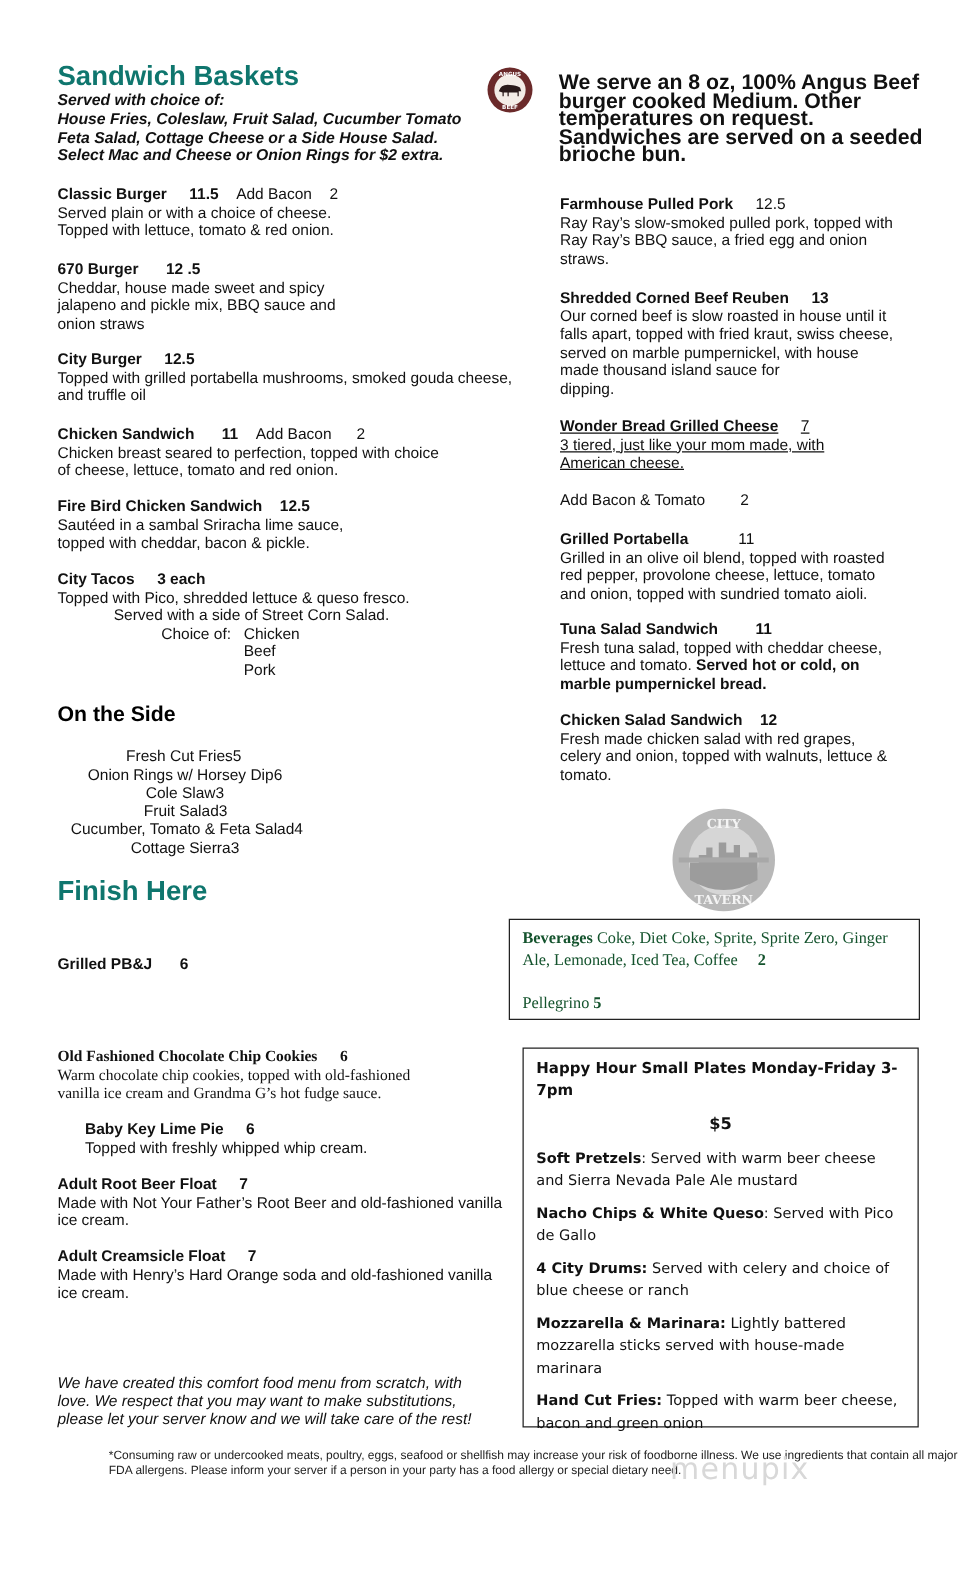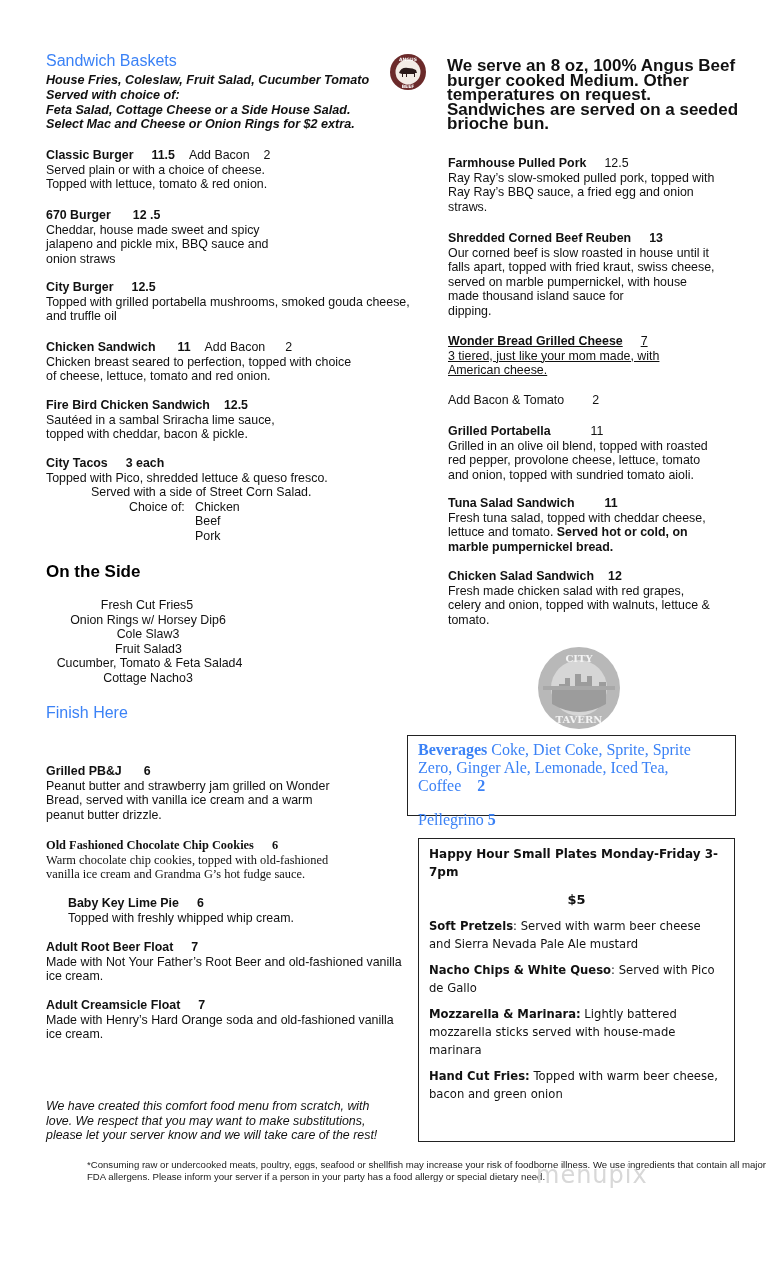--- a/index.html
+++ b/index.html
@@ -2,45 +2,45 @@
 <html><head>
 <meta charset="utf-8">
 <style>
   html, body { margin: 0; padding: 0; background: #ffffff; }
   body {
     width: 768px; height: 1265px; position: relative; overflow: hidden;
     font-family: "Liberation Sans", sans-serif; color: #111;
     font-size: 12.4px; line-height: 14.6px;
   }
   .abs { position: absolute; }
-  .h1 { font-size: 16px; font-weight: normal; line-height: 26px; color: #3b82f6; }
+  .h1 { font-size: 22px; font-weight: bold; line-height: 26px; color: #0f766e; }
   .h2 { font-size: 17px; font-weight: bold; line-height: 20px; color: #000; }
   .bi { font-weight: bold; font-style: italic; }
   .b { font-weight: bold; }
   .item { margin: 0; }
   .item .title { font-weight: bold; }
   .item .title .price { margin-left: 18px; }
   .item .title .extra { font-weight: normal; margin-left: 14px; }
   .item .title .extra .xp { margin-left: 14px; }
   .desc { white-space: pre-line; }
   .side-row { display: flex; width: 210px; justify-content: center; line-height: 14.6px; }
   .box { border: 1.5px solid #222; box-sizing: border-box; }
-  .bev { font-family: "Liberation Serif", serif; font-size: 16px; line-height: 18px; color: #3b82f6; }
+  .bev { font-family: "Liberation Serif", serif; font-size: 13px; line-height: 18px; color: #14532d; }
   .hh { font-family: "DejaVu Sans", sans-serif; font-size: 11.6px; line-height: 18px; color: #111; }
   .hh .hh-item { margin-top: 8px; }
   .foot { font-size: 9.6px; line-height: 11.5px; color: #222; }
   .watermark { font-family: "DejaVu Sans", sans-serif; font-size: 24px; color: #d8d8d8; letter-spacing: 1px; }
 </style>
 </head>
 <body>
 
 <div class="abs h1" style="left:46px; top:48px;">Sandwich Baskets</div>
 <div class="abs bi" style="left:46px; top:73px; line-height:14.8px; font-size:12.6px;">
+  <div>Served with choice of:</div>
   <div>House Fries, Coleslaw, Fruit Salad, Cucumber Tomato</div>
-  <div>Served with choice of:</div>
   <div>Feta Salad, Cottage Cheese or a Side House Salad.</div>
   <div>Select Mac and Cheese or Onion Rings for $2 extra.</div>
 </div>
 
 <div class="abs" style="left:389px; top:53px; width:38px; height:38px;">
   <svg width="38" height="38" viewBox="0 0 38 38">
     <circle cx="19" cy="19" r="18" fill="#6b2a2a"></circle>
     <circle cx="19" cy="19" r="12.5" fill="#f3ece6"></circle>
     <path d="M10 20 q2 -6 9 -5 q5 0 8 2 l1 3 l-2 0 l0 4 l-1 0 l0 -3 l-7 0 l0 3 l-1 0 l0 -3 l-3 0 l0 3 l-1 0 l0 -3 z" fill="#2a1a1a"></path>
     <text x="19" y="7.5" font-size="4.5" text-anchor="middle" fill="#fff" font-family="DejaVu Sans, sans-serif" font-weight="bold">ANGUS</text>
@@ -158,43 +158,40 @@
     </div>
   <div class="side-row">
       <span>Fruit Salad</span>
       <span style="margin-right:5px">3</span>
     </div>
   <div class="side-row">
       <span>Cucumber, Tomato &amp; Feta Salad</span>
       <span style="margin-right:3px">4</span>
     </div>
   <div class="side-row">
-      <span>Cottage Nacho</span>
+      <span>Cottage Sierra</span>
       <span style="margin-right:6px">3</span>
     </div>
 </div>
 
 <div class="abs" style="left:537px; top:646px; width:84px; height:84px;">
   <svg width="84" height="84" viewBox="0 0 84 84">
     <circle cx="42" cy="42" r="41" fill="#b8b8b8"></circle>
     <circle cx="42" cy="42" r="28" fill="#d6d6d6"></circle>
     <path d="M15 44 L22 44 L22 38 L28 38 L28 32 L33 32 L33 40 L38 40 L38 28 L44 28 L44 36 L50 36 L50 30 L55 30 L55 40 L62 40 L62 36 L69 36 L69 44 L69 58 Q42 74 15 58 Z" fill="#9c9c9c"></path>
     <rect x="6" y="40" width="72" height="4" fill="#a8a8a8"></rect>
     <text x="42" y="16" font-size="10" text-anchor="middle" fill="#f4f4f4" font-family="DejaVu Serif, serif" font-weight="bold">CITY</text>
     <text x="42" y="77" font-size="10" text-anchor="middle" fill="#f4f4f4" font-family="DejaVu Serif, serif" font-weight="bold">TAVERN</text>
   </svg>
 </div>
 
 <div class="abs h1" style="left:46px; top:700px;">Finish Here</div>
 
 <div class="abs item" style="left:46px; top:764px; width:360px;">
   <div class="title"><span>Grilled PB&amp;J</span><span class="price" style="margin-left:22px">6</span></div>
-  <div class="desc">Peanut butter and strawberry jam grilled on Wonder
-Bread, served with vanilla ice cream and a warm
-peanut butter drizzle.</div>
 </div>
 
 <div class="abs item" style="left:46px; top:838px; width:370px;font-family:Liberation Serif, serif;">
   <div class="title"><span>Old Fashioned Chocolate Chip Cookies</span><span class="price">6</span></div>
   <div class="desc">Warm chocolate chip cookies, topped with old-fashioned
 vanilla ice cream and Grandma G’s hot fudge sauce.</div>
 </div>
 
 <div class="abs item" style="left:46px; top:896px; width:370px;margin-left:22px;">
   <div class="title"><span>Baby Key Lime Pie</span><span class="price">6</span></div>
@@ -218,18 +215,19 @@
 <div class="abs box bev" style="left:407px; top:735px; width:329px; height:81px; padding:5px 10px;">
   <div><span class="b">Beverages</span><span> Coke, Diet Coke, Sprite, Sprite Zero, Ginger Ale, Lemonade, Iced Tea, Coffee</span><span class="b" style="margin-left:16px">2</span></div>
   <div style="margin-top:16px"><span>Pellegrino</span> <span class="b">5</span></div>
 </div>
 
 <div class="abs box hh" style="left:418px; top:838px; width:317px; height:304px; padding:6px 10px;">
   <div class="b" style="text-align:left; font-size:12px;">Happy Hour Small Plates Monday-Friday 3-7pm</div>
   <div class="b" style="text-align:center; margin-top:10px; font-size:13px;">$5</div>
   <div class="hh-item"><span class="b">Soft Pretzels</span><span>:  </span><span>Served with warm beer cheese and Sierra Nevada Pale Ale mustard</span></div>
   <div class="hh-item"><span class="b">Nacho Chips &amp; White Queso</span><span>:  </span><span>Served with Pico de Gallo</span></div>
+  <div class="hh-item"><span class="b">4 City Drums:</span><span> </span><span>Served with celery and choice of blue cheese or ranch</span></div>
   <div class="hh-item"><span class="b">Mozzarella &amp; Marinara:</span><span> </span><span>Lightly battered mozzarella sticks served with house-made marinara</span></div>
   <div class="hh-item"><span class="b">Hand Cut Fries:</span><span> </span><span>Topped with warm beer cheese, bacon and green onion</span></div>
 </div>
 
 <div class="abs foot" style="left:46px; top:1159px; width:690px;margin-left:41px;">*Consuming raw or undercooked meats, poultry, eggs, seafood or shellfish may increase your risk of foodborne illness. We use ingredients that contain all major FDA allergens. Please inform your server if a person in your party has a food allergy or special dietary need.</div>
 <div class="abs watermark" style="left:536px; top:1168px;">menupix</div>
 
 </body></html>

